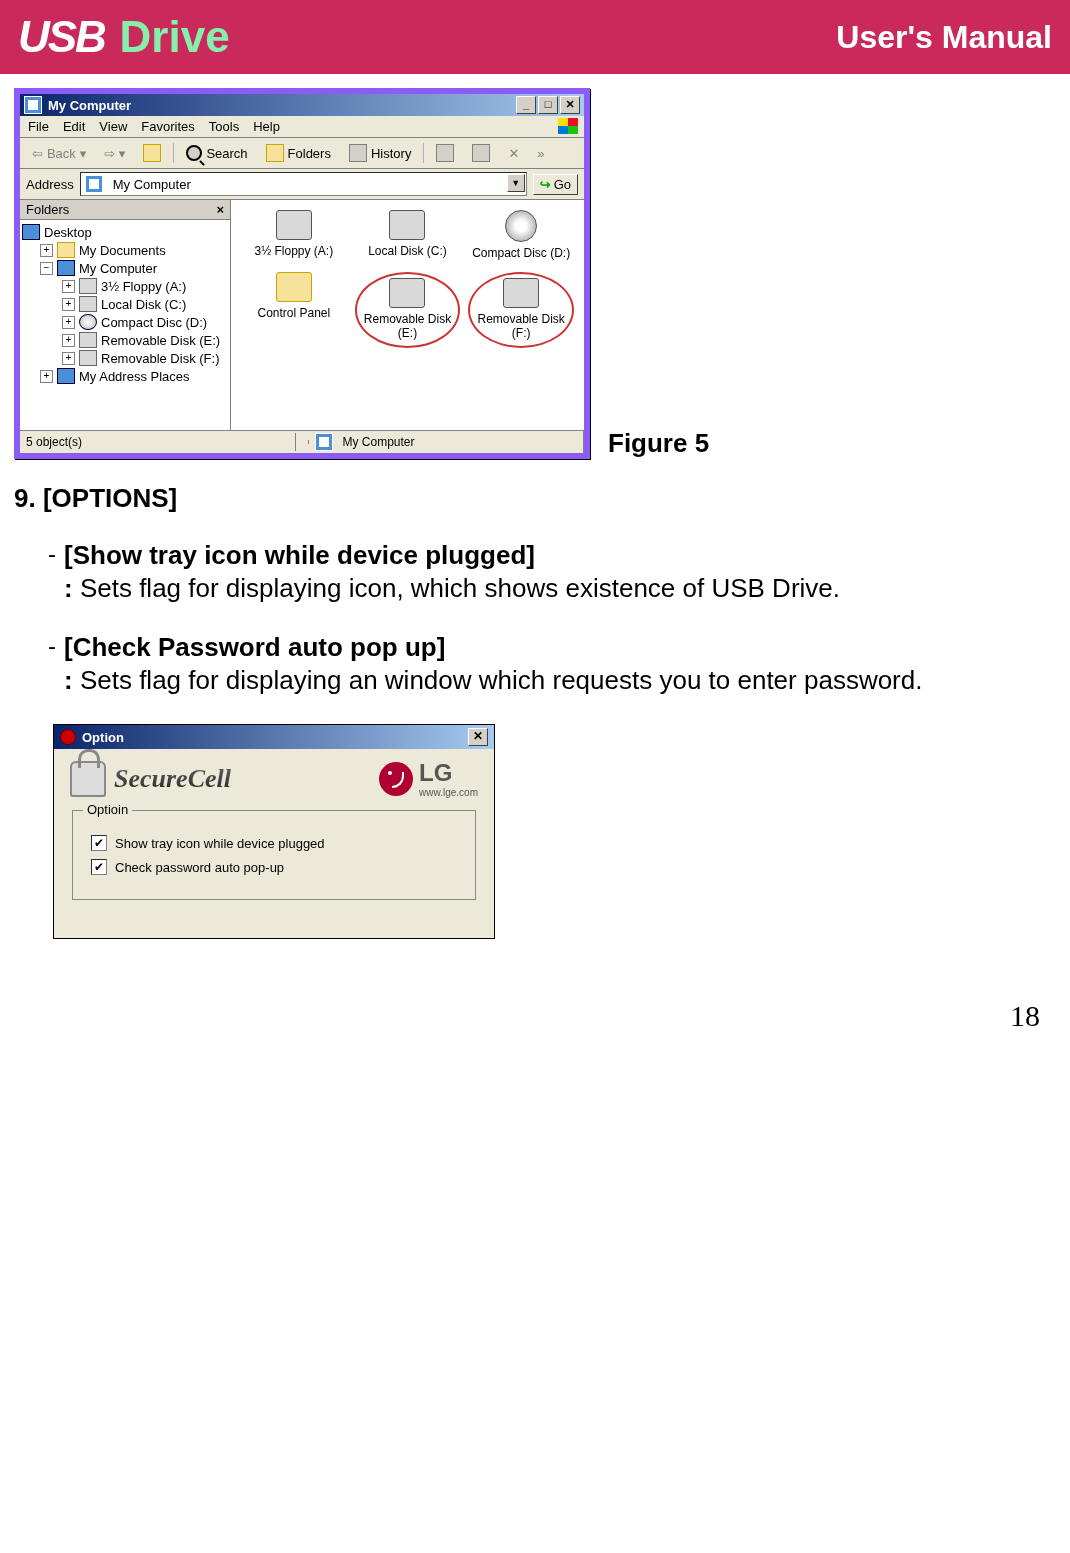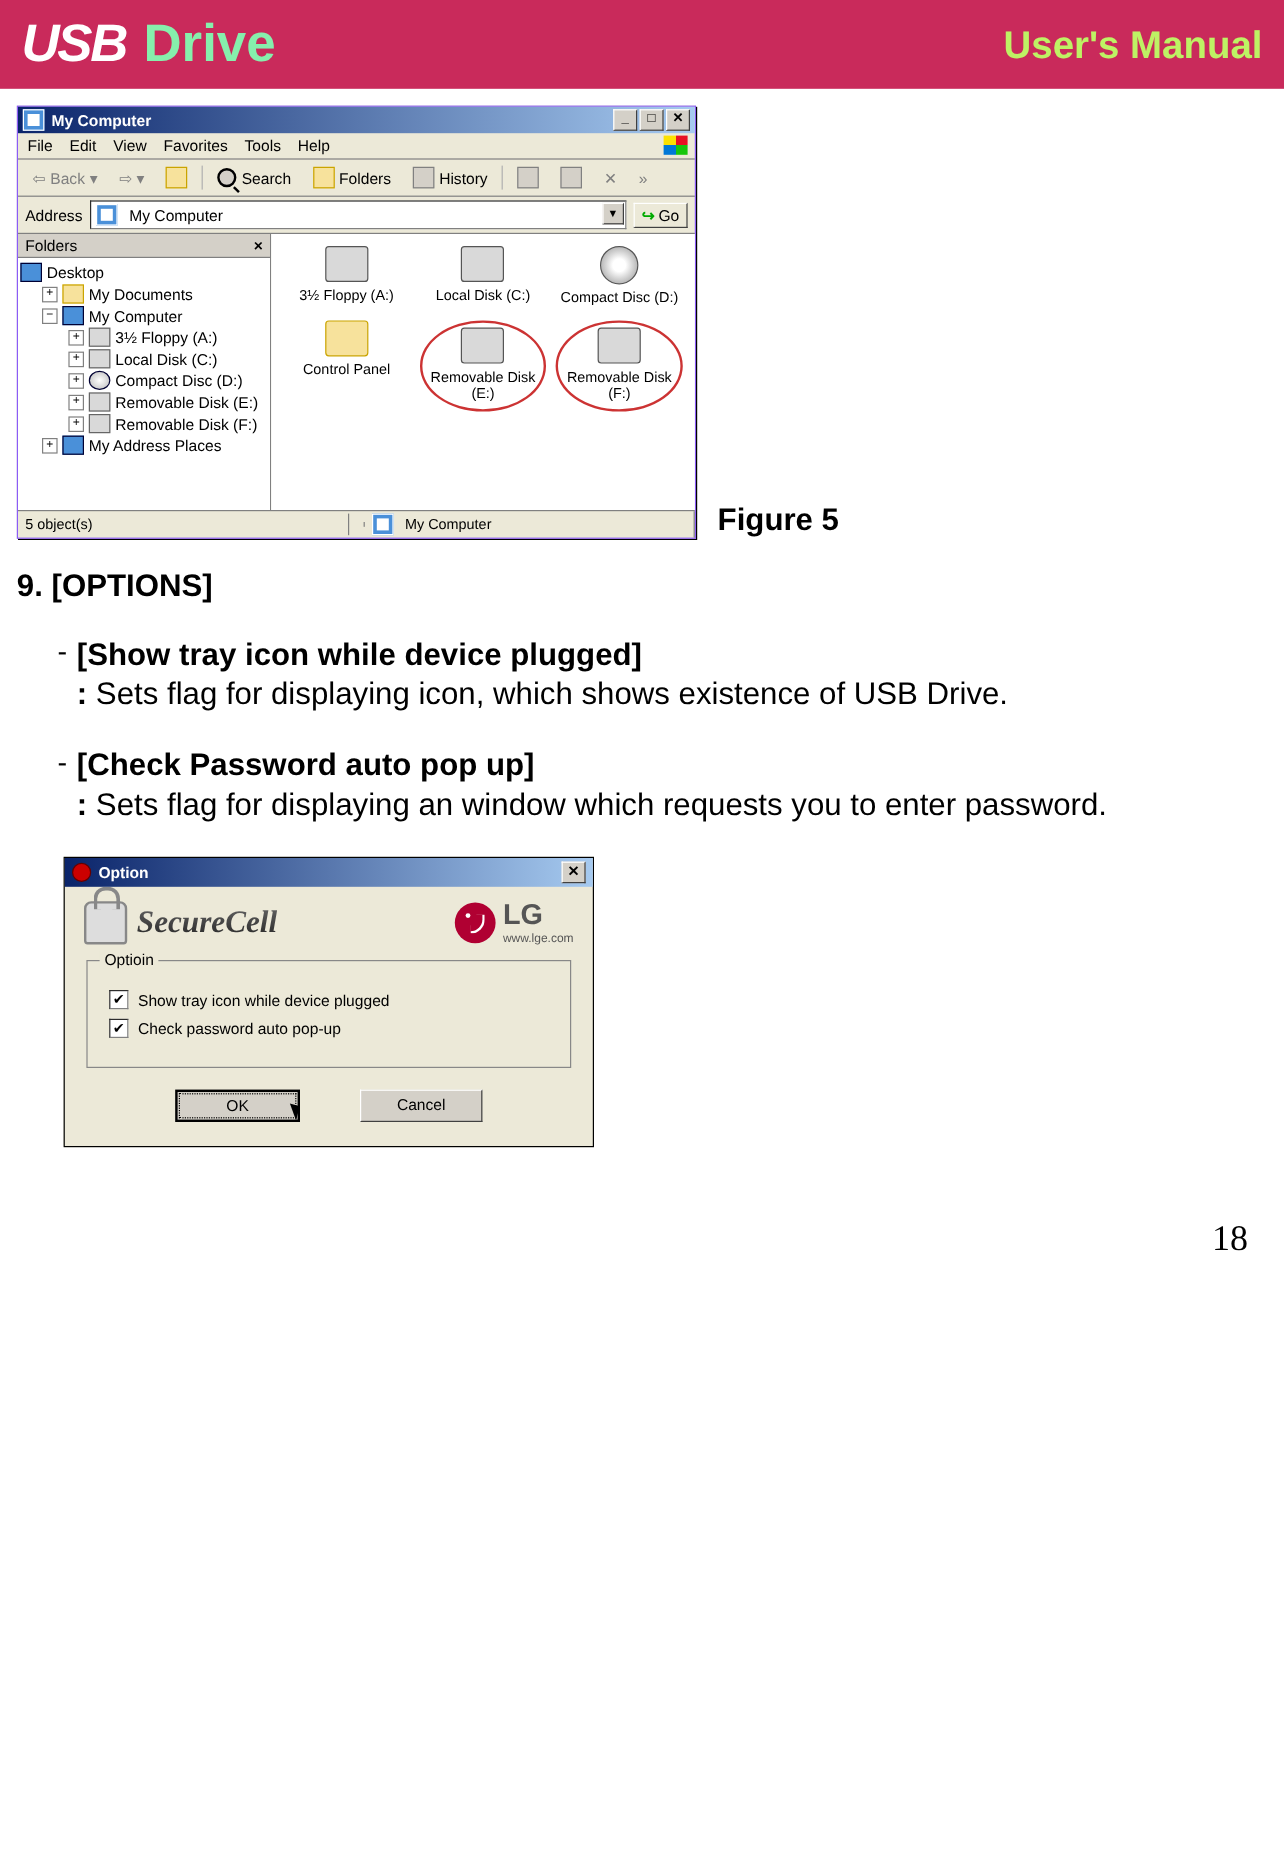--- a/index.html
+++ b/index.html
@@ -25,32 +25,32 @@
     align-items: center;
   }
   .logo-usb .u { letter-spacing: -2px; }
   .logo-drive {
     font-weight: 900;
     font-size: 44px;
     color: #86efac;
     margin-left: 8px;
   }
   .manual {
-    color: #bef264;
+    color: #ffffff;
     font-weight: 700;
     font-size: 32px;
   }
   .content {
     padding: 14px 14px 40px 14px;
   }
 
   
   .win {
     width: 564px;
-    border: 1px solid #8b5cf6;
+    border: 6px solid #8b5cf6;
     background: #ece9d8;
     font-family: "Tahoma", Arial, sans-serif;
     font-size: 13px;
     box-shadow: 1px 1px 0 #000;
   }
   .win-titlebar {
     background: linear-gradient(90deg, #0a246a, #a6caf0);
     color: #fff;
     display: flex;
     align-items: center;
@@ -577,25 +577,18 @@
       <span class="groupbox-title">Optioin</span>
       <div class="chk-row">
         <div class="chk">✔</div>
         <span>Show tray icon while device plugged</span>
       </div>
       <div class="chk-row">
         <div class="chk">✔</div>
         <span>Check password auto pop-up</span>
       </div>
     </div>
-    <div class="dlg-buttons">
-      <div class="dlg-btn focus">
-        <span>OK</span>
-        <span class="cursor"></span>
-      </div>
-      <div class="dlg-btn">Cancel</div>
-    </div>
   </div>
 </div>
 
 </div>
 
 <div class="page-no">18</div>
 
 </body></html>

